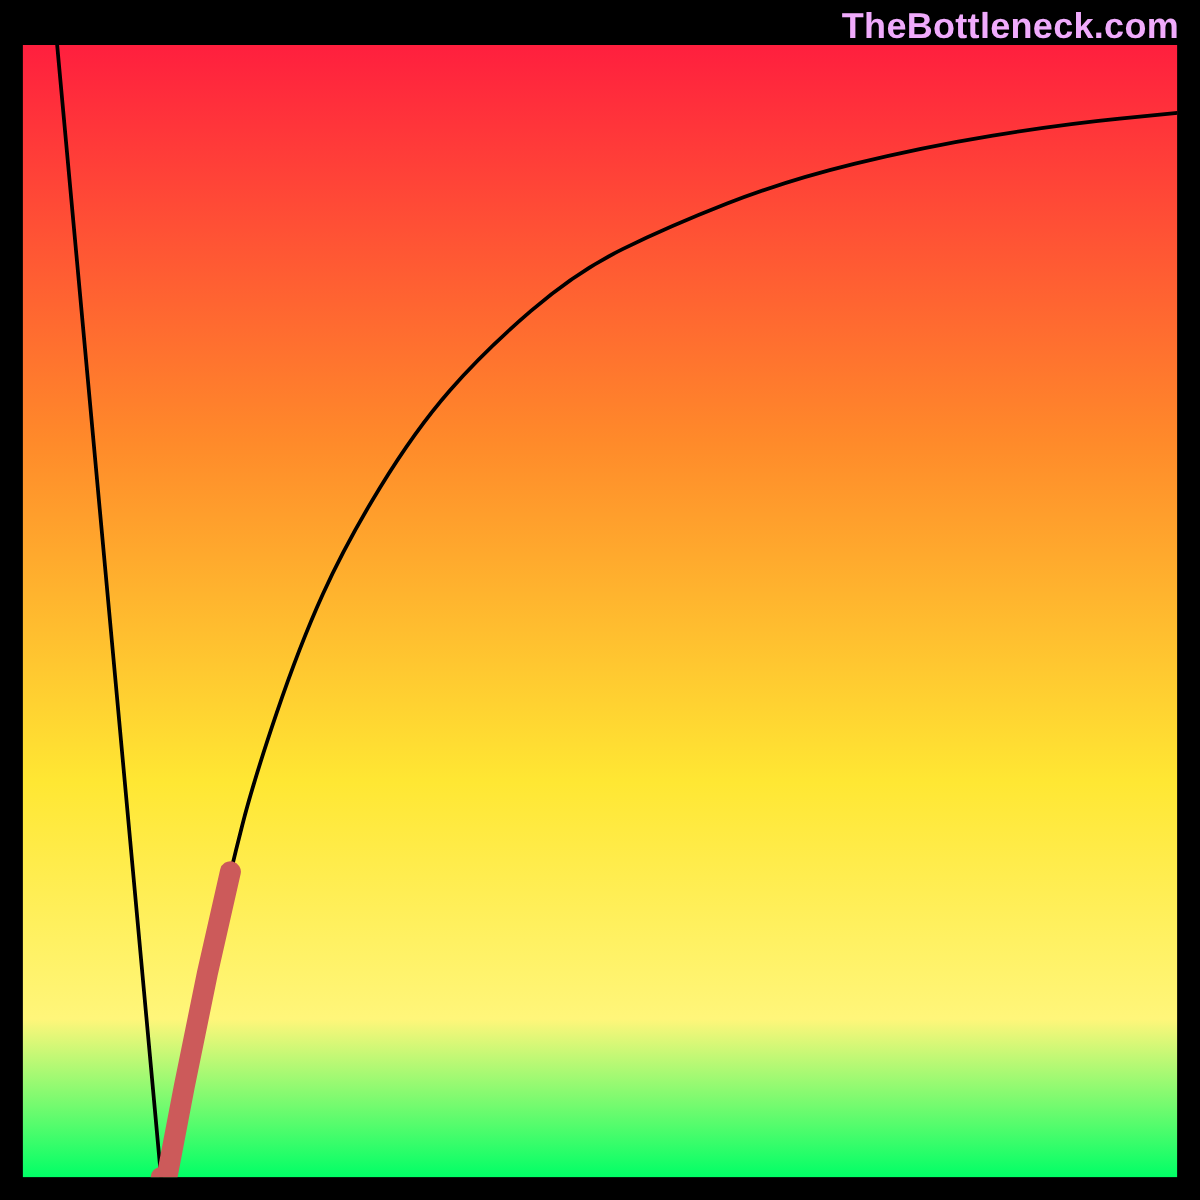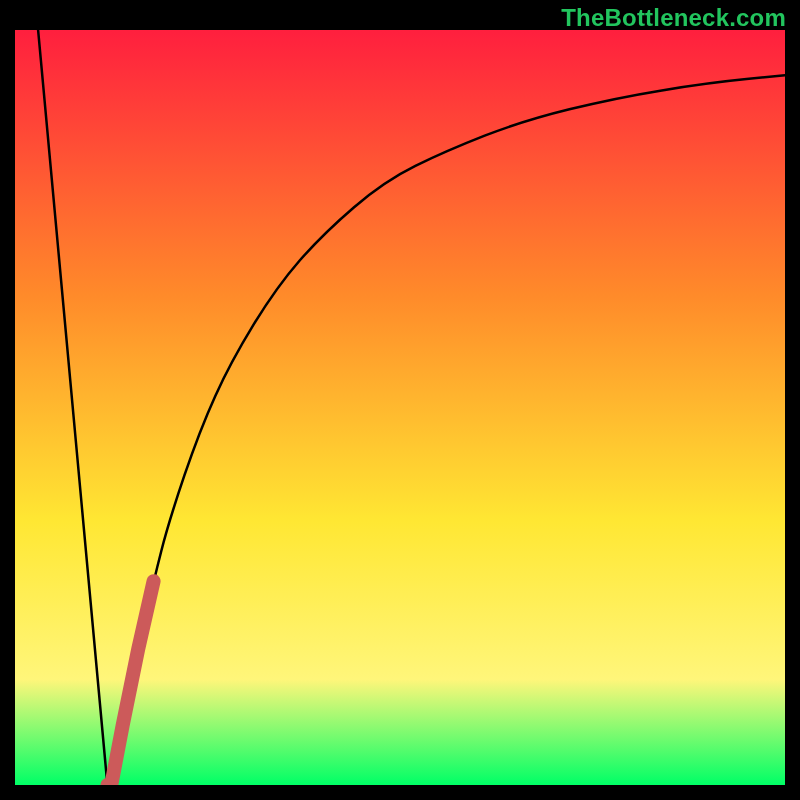--- a/index.html
+++ b/index.html
@@ -26,21 +26,21 @@
     height: 755px;
     overflow: hidden;
   }
   .watermark {
     position: absolute;
     top: 4px;
     right: 14px;
     font-family: Arial, Helvetica, sans-serif;
     font-size: 24px;
     font-weight: 600;
-    color: #22c55e;
+    color: #f0abfc;
     letter-spacing: 0.2px;
   }
   svg {
     display: block;
   }
 </style>
 </head>
 <body>
 
 <div class="frame">

